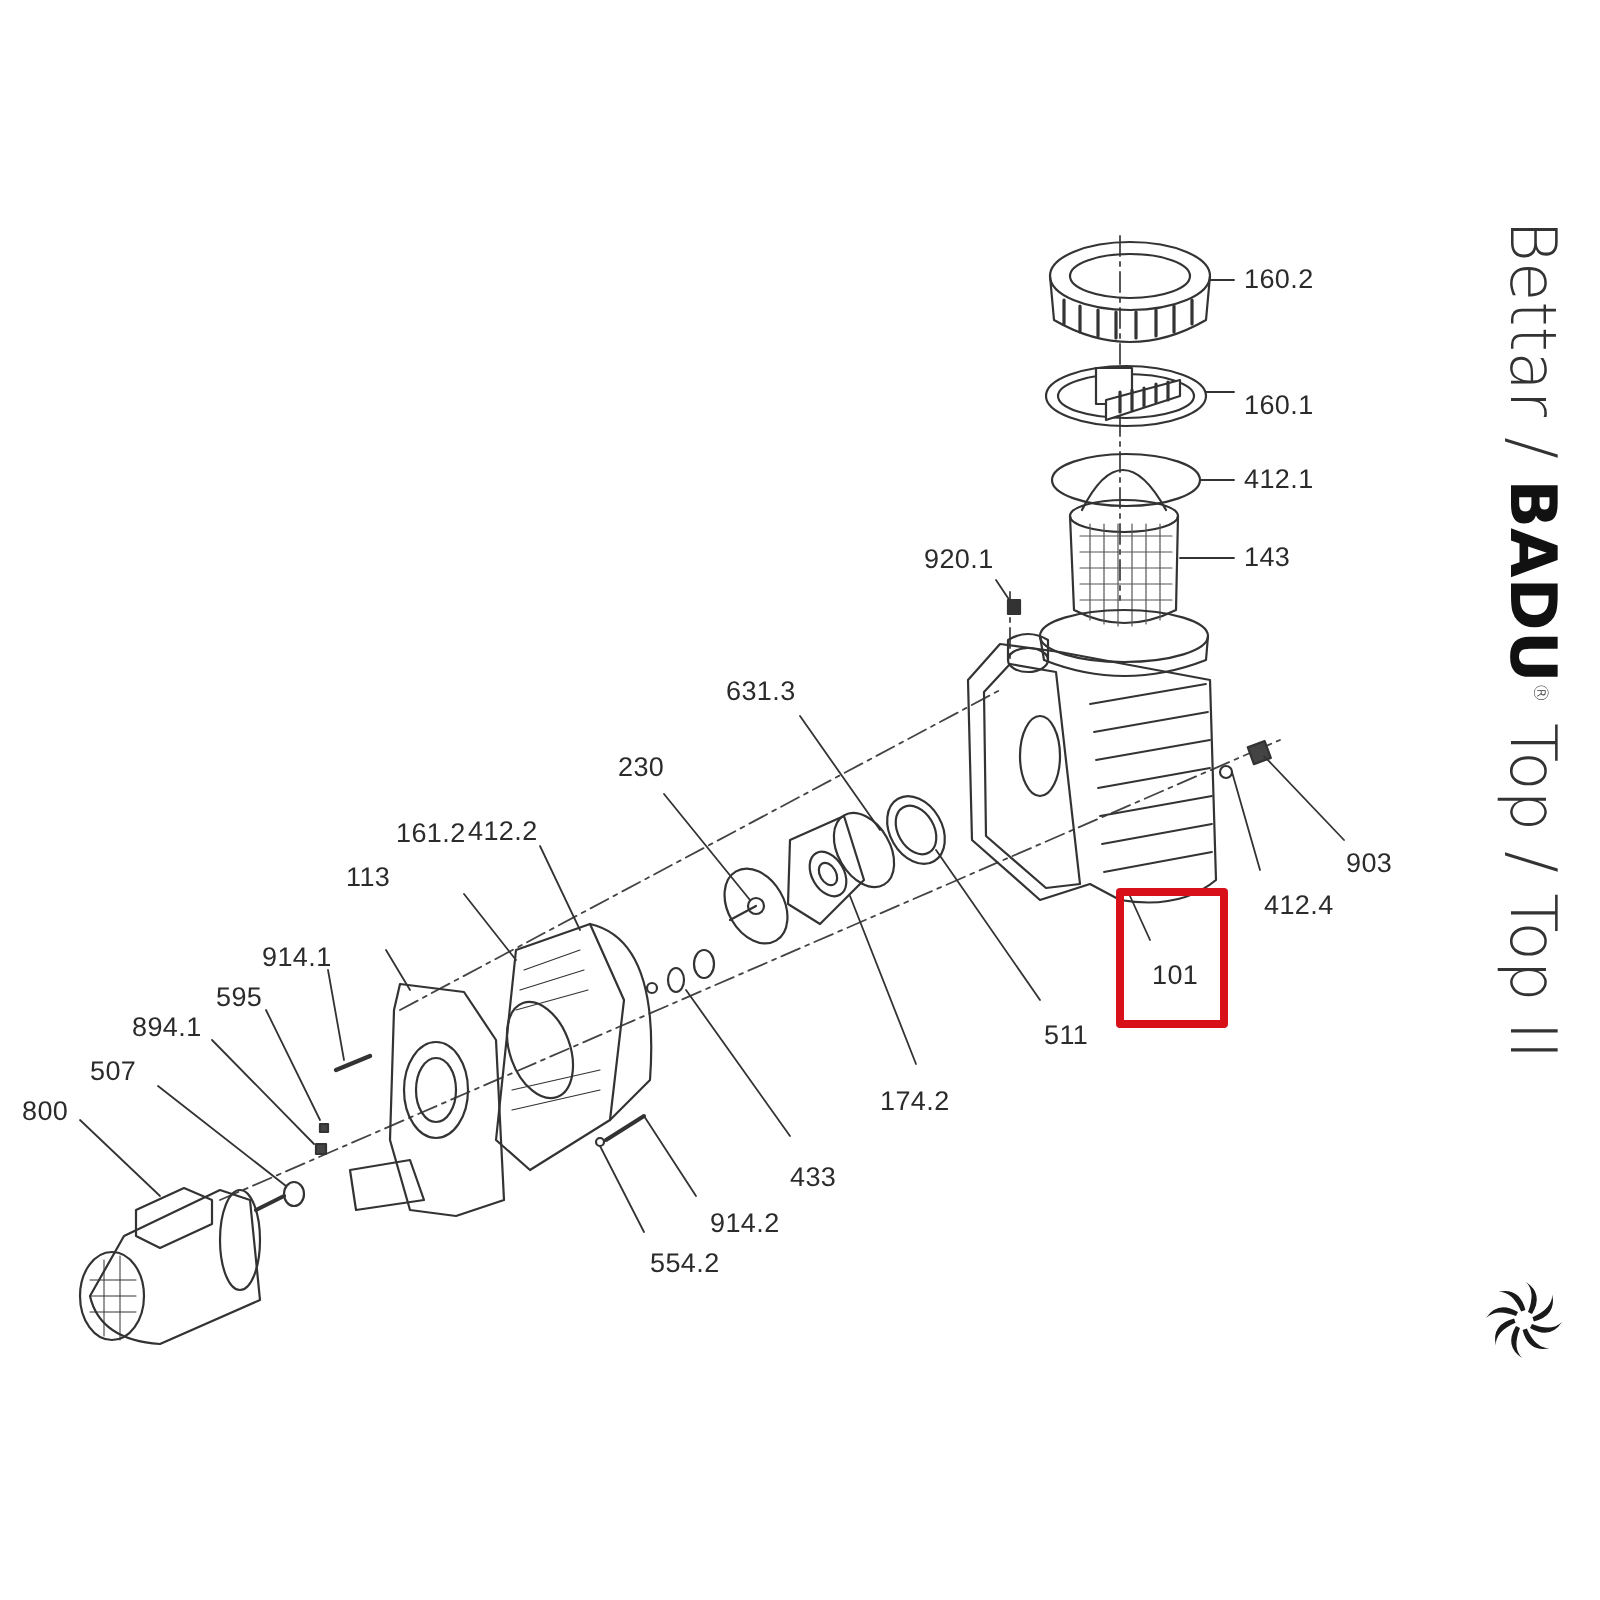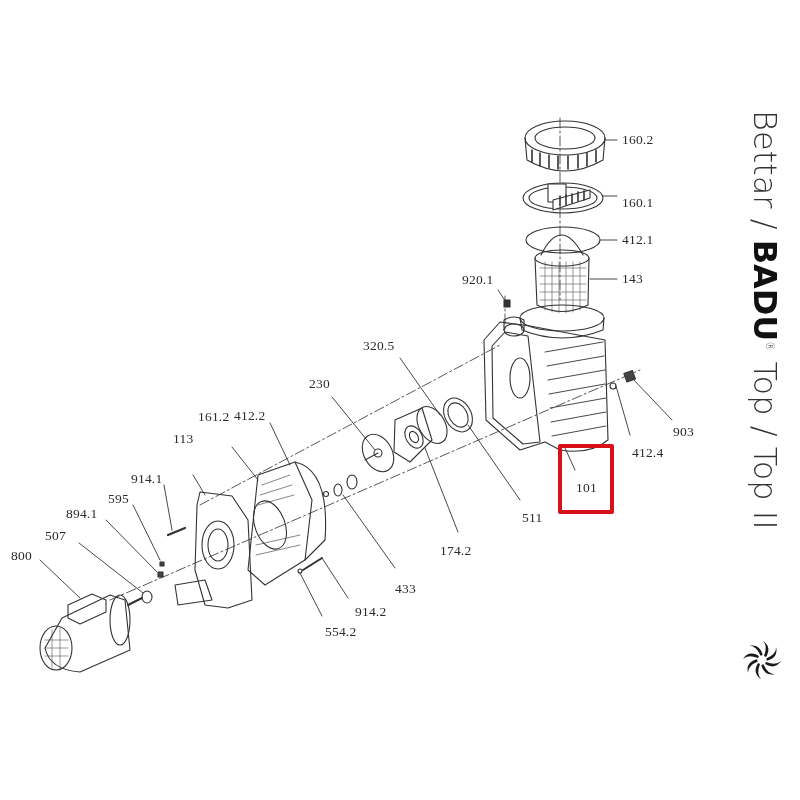--- a/index.html
+++ b/index.html
@@ -1,20 +1,20 @@
 <!DOCTYPE html>
 <html><head>
 <meta charset="utf-8">
 <style>
   html, body { margin: 0; padding: 0; background: #ffffff; }
   body { width: 800px; height: 800px; position: relative; overflow: hidden;
          font-family: "DejaVu Sans", sans-serif; color: #222; }
   #diagram { position: absolute; left: 0; top: 0; width: 800px; height: 800px; }
   .part-label { position: absolute; font-size: 13.5px; color: #2b2b2b; letter-spacing: 0.2px;
-                font-family: Liberation Serif, serif; white-space: nowrap; line-height: 1; }
+                font-family: Liberation Sans, sans-serif; white-space: nowrap; line-height: 1; }
   .highlight-box { position: absolute; border: 4px solid #d8101a; border-radius: 2px; box-sizing: border-box; }
   .side-title { position: absolute; left: 752px; top: 110px; width: 34px; height: 470px; }
   .side-title-inner { position: absolute; left: 0; top: 0; transform-origin: 0 0;
                       transform: translate(34px, 0) rotate(90deg); white-space: nowrap;
                       font-size: 32px; line-height: 34px; color: #333; font-family: "DejaVu Sans", sans-serif; font-weight: 300; }
   .side-title-inner .brand { font-weight: bold; color: #111; }
   .side-title-inner .reg { font-size: 10px; vertical-align: super; }
   .logo { position: absolute; left: 742px; top: 640px; width: 40px; height: 40px; }
 </style>
 </head>
@@ -203,21 +203,21 @@
       <line x1="300" y1="573" x2="322" y2="616"></line>
     </g>
   </g>
 </svg>
 
 <span class="part-label" style="left:622px;top:133px">160.2</span>
 <span class="part-label" style="left:622px;top:196px">160.1</span>
 <span class="part-label" style="left:622px;top:233px">412.1</span>
 <span class="part-label" style="left:622px;top:272px">143</span>
 <span class="part-label" style="left:462px;top:273px">920.1</span>
-<span class="part-label" style="left:363px;top:339px">320.5</span>
+<span class="part-label" style="left:363px;top:339px">631.3</span>
 <span class="part-label" style="left:309px;top:377px">230</span>
 <span class="part-label" style="left:234px;top:409px">412.2</span>
 <span class="part-label" style="left:198px;top:410px">161.2</span>
 <span class="part-label" style="left:173px;top:432px">113</span>
 <span class="part-label" style="left:131px;top:472px">914.1</span>
 <span class="part-label" style="left:108px;top:492px">595</span>
 <span class="part-label" style="left:66px;top:507px">894.1</span>
 <span class="part-label" style="left:45px;top:529px">507</span>
 <span class="part-label" style="left:11px;top:549px">800</span>
 <span class="part-label" style="left:576px;top:481px">101</span>

